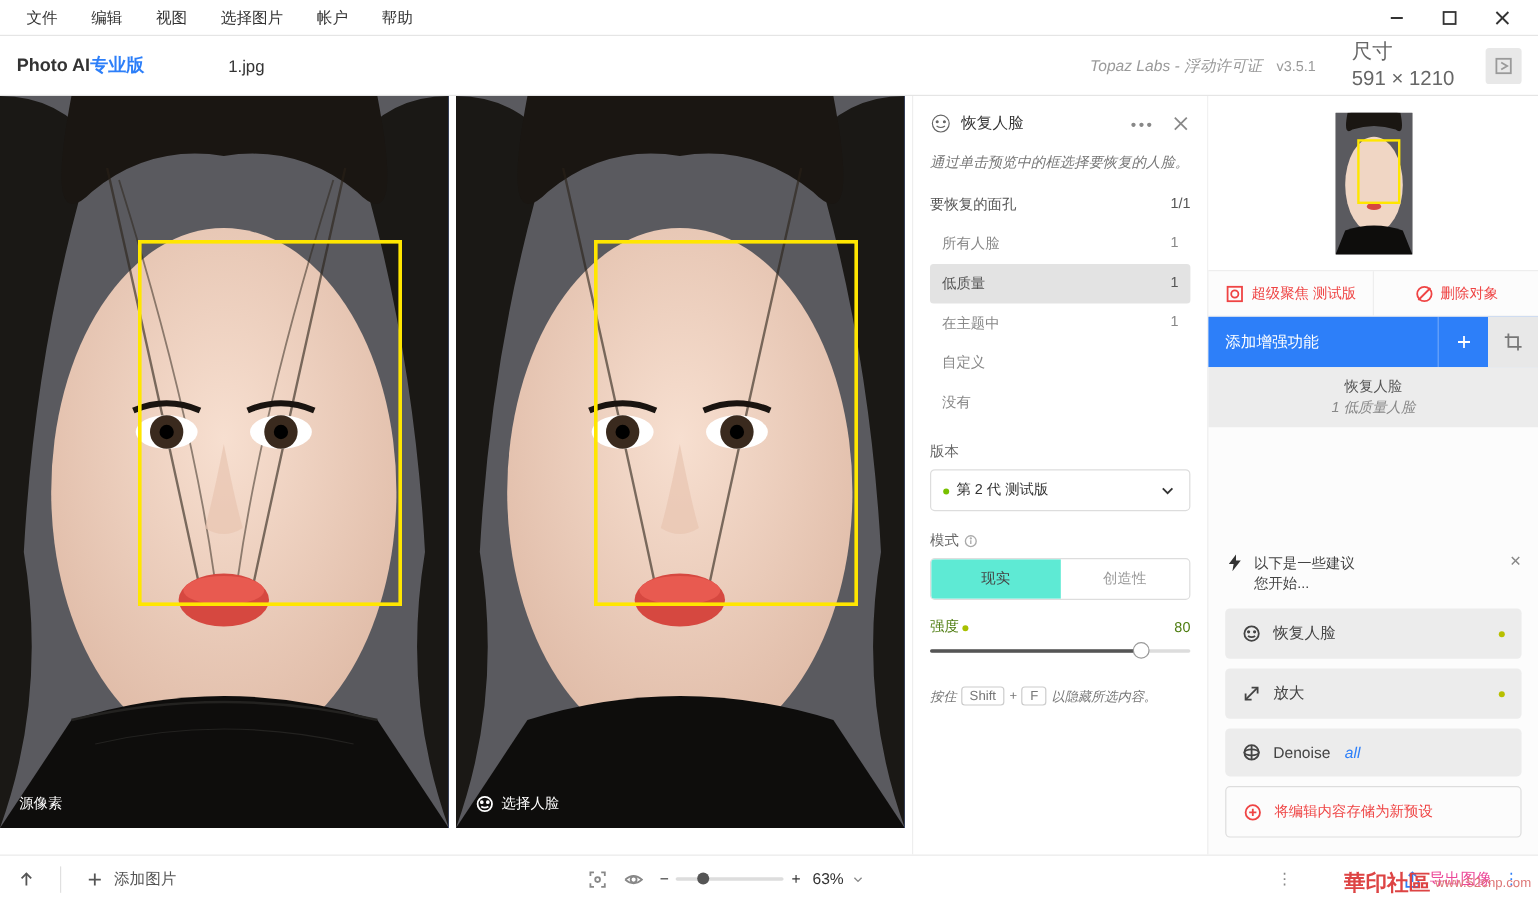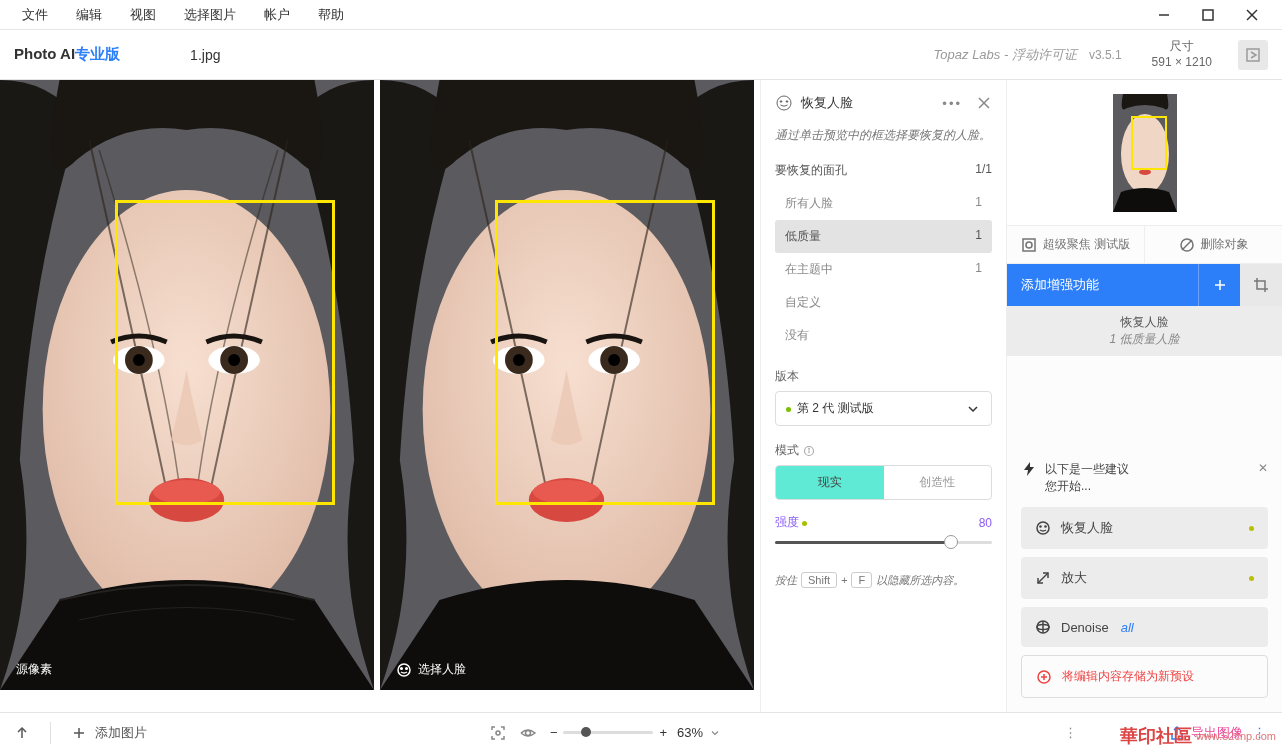--- a/index.html
+++ b/index.html
@@ -10,21 +10,21 @@
 .window-controls { margin-left: auto; display: flex; }
 .window-btn { width: 44px; height: 30px; display: flex; align-items: center; justify-content: center; font-size: 13px; cursor: pointer; }
 
 .topbar { height: 50px; display: flex; align-items: center; padding: 0 14px; border-bottom: 1px solid #e5e5e5; }
 .logo { font-size: 15px; font-weight: 600; }
 .logo .pro { color: #2d7ff9; }
 .tab { margin-left: 70px; font-size: 14px; }
 .lic-area { margin-left: auto; display: flex; align-items: center; color: #9a9a9a; gap: 12px; }
 .lic-text { font-style: italic; font-size: 13px; }
 .ver { font-size: 12px; }
-.dims-block { text-align: center; font-size: 12px; color: #666; line-height: 1.3; margin-left: 18px; }
+.dims-block { text-align: left; font-size: 17px; color: #666; line-height: 1.3; margin-left: 18px; }
 .queue-btn { width: 30px; height: 30px; background: #e8e8e8; display: flex; align-items: center; justify-content: center; margin-left: 14px; cursor: pointer; border-radius: 3px; }
 
 .body-row { display: flex; height: 632px; }
 
 .preview-zone { width: 760px; background: #fff; position: relative; display: flex; padding: 0 0 0 0; }
 .img-pane { position: relative; width: 377px; height: 610px; margin-right: 6px; background: #1d4ed8; overflow: hidden; }
 .img-pane.left { margin-left: 0; }
 .portrait { width: 100%; height: 100%; }
 .face-box { position: absolute; border: 3px solid #ffe600; left: 115px; top: 120px; width: 220px; height: 305px; }
 .face-box.right { left: 115px; }
@@ -38,33 +38,33 @@
 .cp-section-head { display: flex; justify-content: space-between; font-size: 12px; color: #555; margin-bottom: 8px; }
 .cp-option { display: flex; justify-content: space-between; padding: 8px 10px; font-size: 12px; color: #888; cursor: pointer; border-radius: 3px; }
 .cp-option.active { background: #e3e3e3; color: #555; }
 .cp-label { font-size: 12px; color: #666; margin-top: 16px; margin-bottom: 6px; display: flex; align-items: center; gap: 4px; }
 .cp-select { border: 1px solid #ddd; border-radius: 4px; padding: 8px 10px; display: flex; align-items: center; justify-content: space-between; cursor: pointer; font-size: 12px; }
 .dot { width: 5px; height: 5px; background: #78c000; border-radius: 50%; display: inline-block; margin-right: 6px; }
 .mode-toggle { display: flex; border: 1px solid #ddd; border-radius: 4px; overflow: hidden; margin-top: 4px; }
 .mode-btn { flex: 1; padding: 8px; text-align: center; font-size: 12px; cursor: pointer; color: #999; }
 .mode-btn.sel { background: #5eead4; color: #444; }
 .slider-row { margin-top: 14px; }
-.slider-head { display: flex; justify-content: space-between; font-size: 12px; color: #8b5cf6; align-items: center; }
+.slider-head { display: flex; justify-content: space-between; font-size: 12px; color: #4d7c0f; align-items: center; }
 .slider-track { position: relative; height: 3px; background: #ddd; margin-top: 10px; border-radius: 2px; }
 .slider-thumb { position: absolute; width: 14px; height: 14px; background: #fff; border: 1px solid #999; border-radius: 50%; top: -6px; left: 78%; }
 .slider-fill { position: absolute; height: 3px; background: #555; width: 80%; border-radius: 2px; }
 .cp-hint { font-size: 11px; color: #777; margin-top: 28px; font-style: italic; display: flex; align-items: center; gap: 4px; }
 .kbd { border: 1px solid #ccc; border-radius: 3px; padding: 1px 6px; font-style: normal; font-size: 11px; }
 
 .right-panel { flex: 1; background: #fcfcfc; border-left: 1px solid #eee; display: flex; flex-direction: column; }
 .thumb-area { height: 145px; display: flex; align-items: center; justify-content: center; background: #fff; }
 .thumb { width: 64px; height: 118px; background: #444; position: relative; }
 .thumb-face { position: absolute; border: 2px solid #ffe600; left: 18px; top: 22px; width: 36px; height: 54px; }
 .rp-row { display: flex; border-top: 1px solid #eee; border-bottom: 1px solid #eee; }
-.rp-half { flex: 1; padding: 10px; font-size: 12px; display: flex; align-items: center; justify-content: center; gap: 6px; cursor: pointer; color: #737373; }
+.rp-half { flex: 1; padding: 10px; font-size: 12px; display: flex; align-items: center; justify-content: center; gap: 6px; cursor: pointer; color: #ef4444; }
 .rp-half + .rp-half { border-left: 1px solid #eee; }
 .rp-add-row { display: flex; background: #2d7ff9; color: #fff; }
 .rp-add { flex: 1; padding: 12px 14px; font-size: 13px; }
 .rp-add-btn { width: 42px; display: flex; align-items: center; justify-content: center; cursor: pointer; }
 .rp-add-btn.divider { border-left: 1px solid rgba(255,255,255,0.3); }
 .rp-crop { width: 42px; background: #e8e8e8; display: flex; align-items: center; justify-content: center; color: #777; cursor: pointer; }
 .rp-cur { background: #ececec; padding: 8px; text-align: center; font-size: 12px; color: #555; }
 .rp-cur .sub { font-style: italic; color: #888; }
 .sugg-block { padding: 14px; }
 .sugg-head { display: flex; align-items: flex-start; gap: 8px; font-size: 12px; color: #444; margin-bottom: 12px; }

